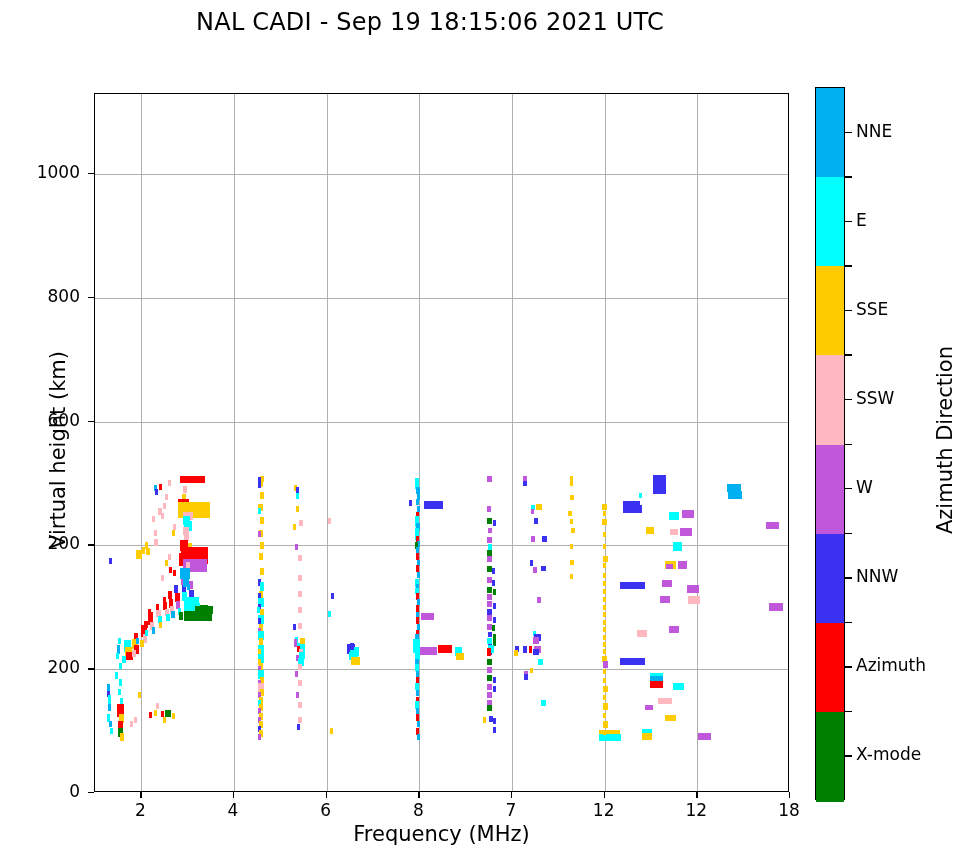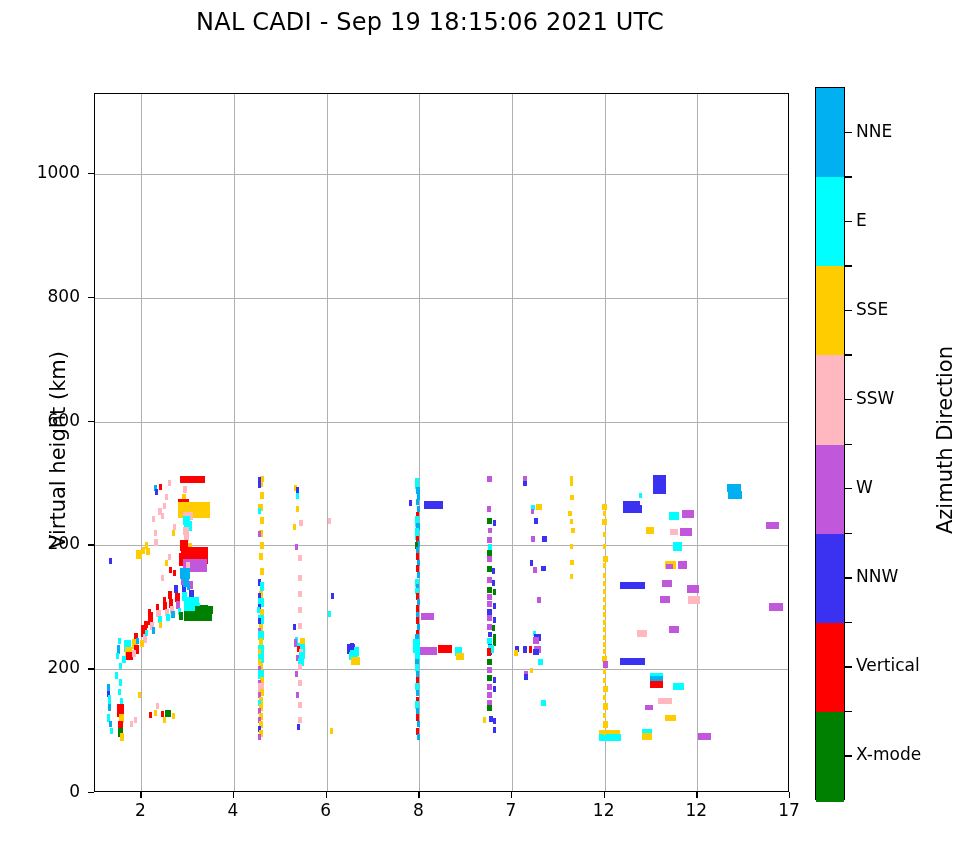--- a/index.html
+++ b/index.html
@@ -508,37 +508,38 @@
       <div class="tlabel-x" style="left: 295.7px;">6</div>
       <div class="tick tick-x" style="left: 418.3px;"></div>
       <div class="tlabel-x" style="left: 388.3px;">8</div>
       <div class="tick tick-x" style="left: 511px;"></div>
       <div class="tlabel-x" style="left: 481px;">7</div>
       <div class="tick tick-x" style="left: 603.7px;"></div>
       <div class="tlabel-x" style="left: 573.7px;">12</div>
       <div class="tick tick-x" style="left: 696.3px;"></div>
       <div class="tlabel-x" style="left: 666.3px;">12</div>
       <div class="tick tick-x" style="left: 789px;"></div>
-      <div class="tlabel-x" style="left: 759px;">17</div>
+      <div class="tlabel-x" style="left: 759px;">18</div>
     </div>
   <div id="yticks">
       <div class="tick tick-y" style="top: 792px;"></div>
       <div class="tlabel-y" style="left: 10px; top: 781px;">0</div>
       <div class="tick tick-y" style="top: 668.2px;"></div>
       <div class="tlabel-y" style="left: 10px; top: 657.2px;">200</div>
       <div class="tick tick-y" style="top: 544.3px;"></div>
       <div class="tlabel-y" style="left: 10px; top: 533.3px;">200</div>
       <div class="tick tick-y" style="top: 420.5px;"></div>
       <div class="tlabel-y" style="left: 10px; top: 409.5px;">600</div>
       <div class="tick tick-y" style="top: 296.7px;"></div>
       <div class="tlabel-y" style="left: 10px; top: 285.7px;">800</div>
       <div class="tick tick-y" style="top: 172.9px;"></div>
       <div class="tlabel-y" style="left: 10px; top: 161.9px;">1000</div>
     </div>
 
+  <div class="axis-x-title">Frequency (MHz)</div>
   <div class="axis-y-title">Virtual height (km)</div>
 
   <div class="cbar" id="cbar">
       <div class="cbar-seg" style="top: 0px; height: 89.63px; background: rgb(0, 176, 240);"></div>
       <div class="cbar-seg" style="top: 89.13px; height: 89.63px; background: rgb(0, 255, 255);"></div>
       <div class="cbar-seg" style="top: 178.25px; height: 89.63px; background: rgb(255, 204, 0);"></div>
       <div class="cbar-seg" style="top: 267.38px; height: 89.63px; background: rgb(255, 184, 192);"></div>
       <div class="cbar-seg" style="top: 356.5px; height: 89.63px; background: rgb(193, 88, 220);"></div>
       <div class="cbar-seg" style="top: 445.63px; height: 89.63px; background: rgb(58, 50, 240);"></div>
       <div class="cbar-seg" style="top: 534.75px; height: 89.63px; background: rgb(255, 0, 0);"></div>
@@ -556,21 +557,21 @@
       <div class="cbar-tick" style="top: 398.94px;"></div>
       <div class="cbar-label" style="top: 387.94px;">SSW</div>
       <div class="cbar-tick" style="top: 354.38px;"></div>
       <div class="cbar-tick" style="top: 488.06px;"></div>
       <div class="cbar-label" style="top: 477.06px;">W</div>
       <div class="cbar-tick" style="top: 443.5px;"></div>
       <div class="cbar-tick" style="top: 577.19px;"></div>
       <div class="cbar-label" style="top: 566.19px;">NNW</div>
       <div class="cbar-tick" style="top: 532.63px;"></div>
       <div class="cbar-tick" style="top: 666.31px;"></div>
-      <div class="cbar-label" style="top: 655.31px;">Vertical</div>
+      <div class="cbar-label" style="top: 655.31px;">Azimuth</div>
       <div class="cbar-tick" style="top: 621.75px;"></div>
       <div class="cbar-tick" style="top: 755.44px;"></div>
       <div class="cbar-label" style="top: 744.44px;">X-mode</div>
       <div class="cbar-tick" style="top: 710.88px;"></div>
     </div>
   <div class="cbar-title">Azimuth Direction</div>
 
 </div>
 
 </body></html>

